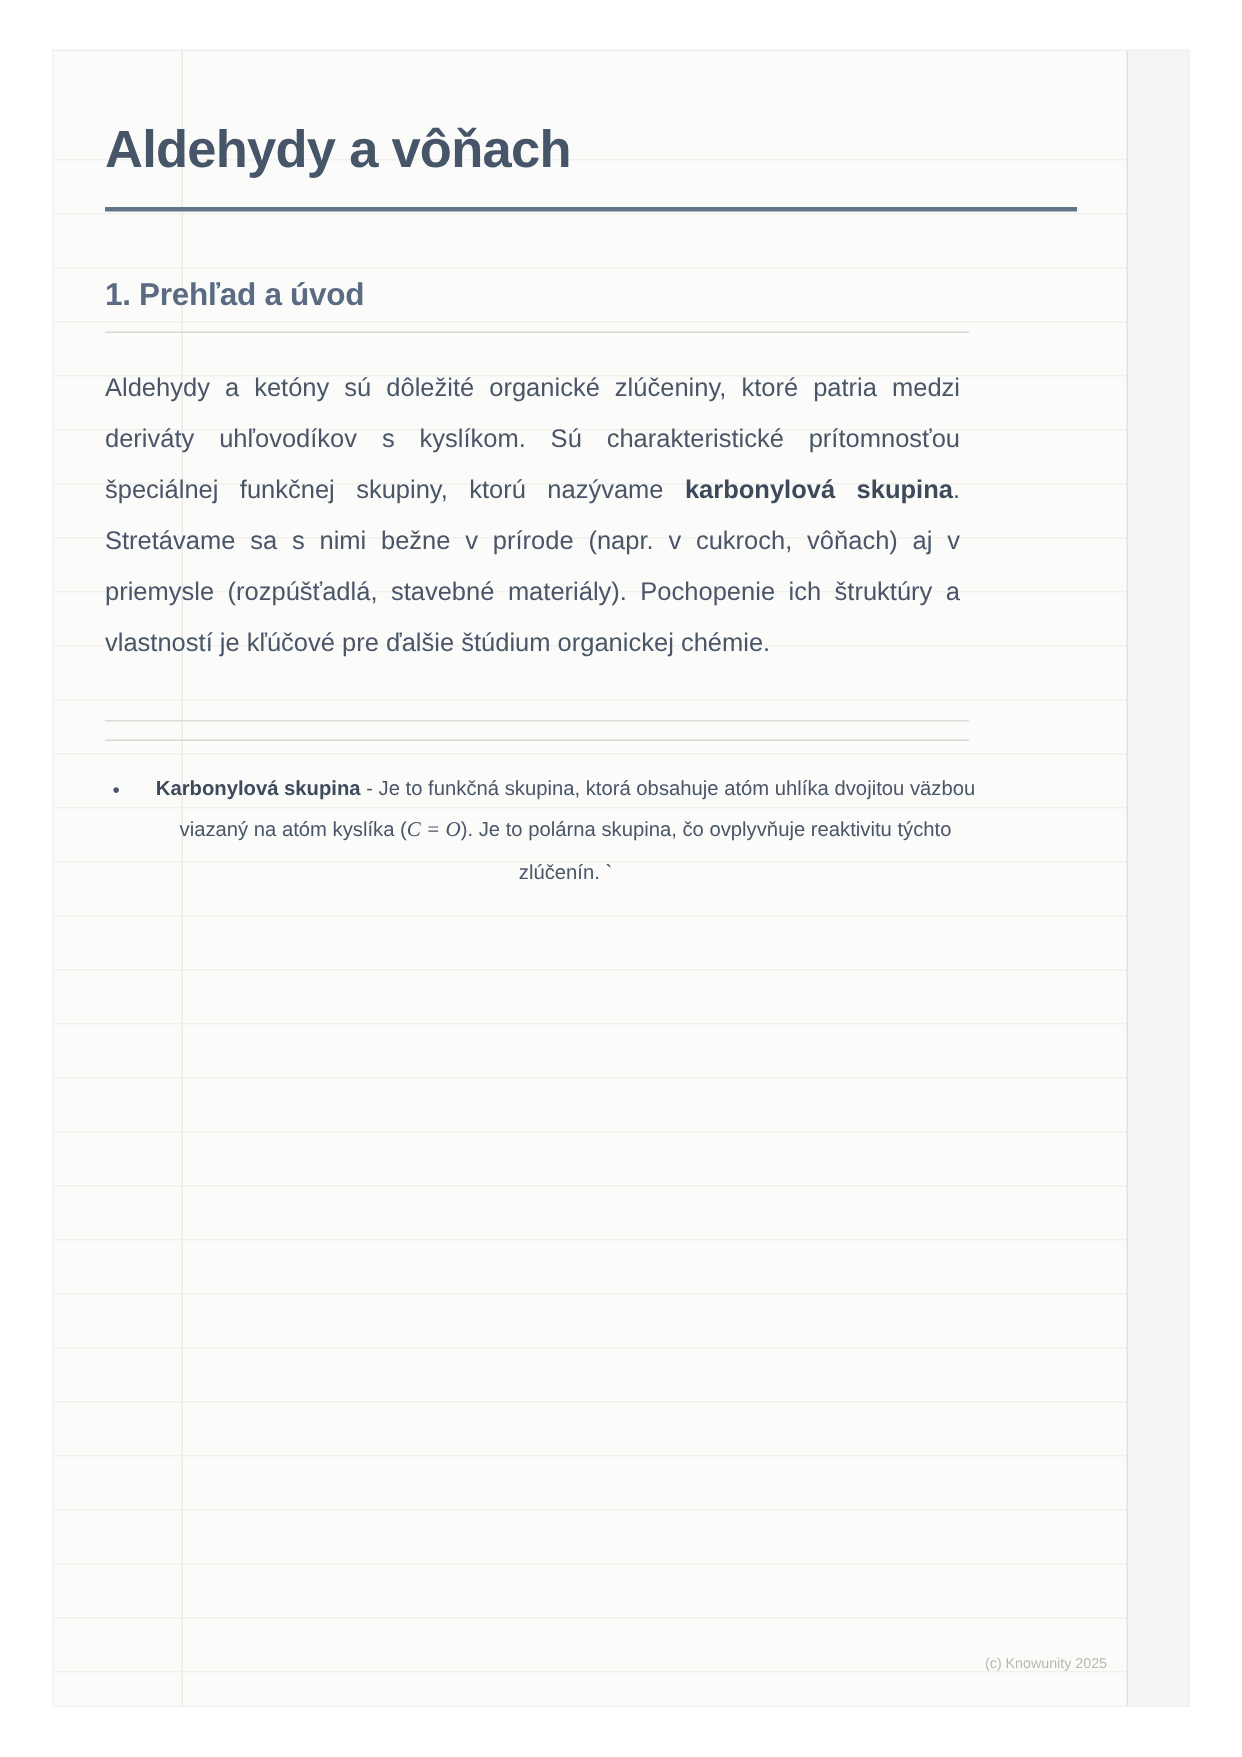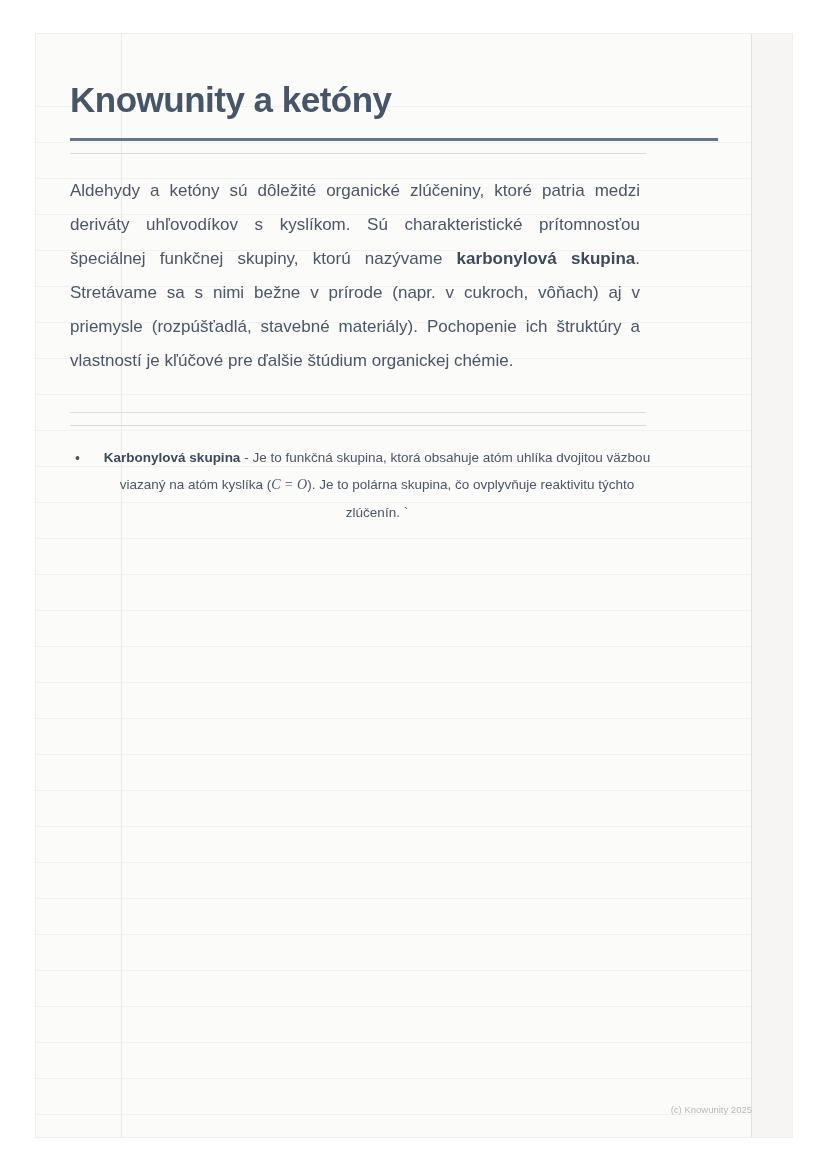--- a/index.html
+++ b/index.html
@@ -150,21 +150,21 @@
     font-style: italic;
     font-size: 14px;
   }
 
   .footer {
     position: absolute;
     left: 0;
     top: 1070px;
     width: 716px;
     text-align: right;
-    padding-right: 0;
+    padding-right: 14px;
     box-sizing: border-box;
     font-size: 9.5px;
     color: #b9b8b4;
   }
 </style>
 </head>
 <body>
 
 <div class="page">
 
@@ -199,23 +199,24 @@
     <span style="top:1044px"></span>
       <span style="top:1080px"></span>
   </div>
 
   <div class="right-margin"></div>
   <div class="left-rule"></div>
   <div class="right-rule"></div>
 
   <div class="content">
 
-    <h1 class="doc-title">Knowunity a ketóny</h1>
+    <h1 class="doc-title">Aldehydy a vôňach</h1>
     <div class="title-rule"></div>
 
+    <h2 class="section-title">1. Prehľad a úvod</h2>
     <div class="section-rule"></div>
 
     <p class="body-text"><span>Aldehydy a ketóny sú dôležité organické zlúčeniny, ktoré patria medzi deriváty uhľovodíkov s kyslíkom. Sú charakteristické prítomnosťou špeciálnej funkčnej skupiny, ktorú nazývame </span><b>karbonylová skupina</b><span>. Stretávame sa s nimi bežne v prírode (napr. v cukroch, vôňach) aj v priemysle (rozpúšťadlá, stavebné materiály). Pochopenie ich štruktúry a vlastností je kľúčové pre ďalšie štúdium organickej chémie.</span></p>
 
     <div class="divider"></div>
 
     <div class="section-rule"></div>
 
     <ul class="defs">
       <li><b>Karbonylová skupina</b><span> - Je to funkčná skupina, ktorá obsahuje atóm uhlíka dvojitou väzbou viazaný na atóm kyslíka (</span><span class="math">C = O</span><span>). Je to polárna skupina, čo ovplyvňuje reaktivitu týchto zlúčenín. `</span></li>

